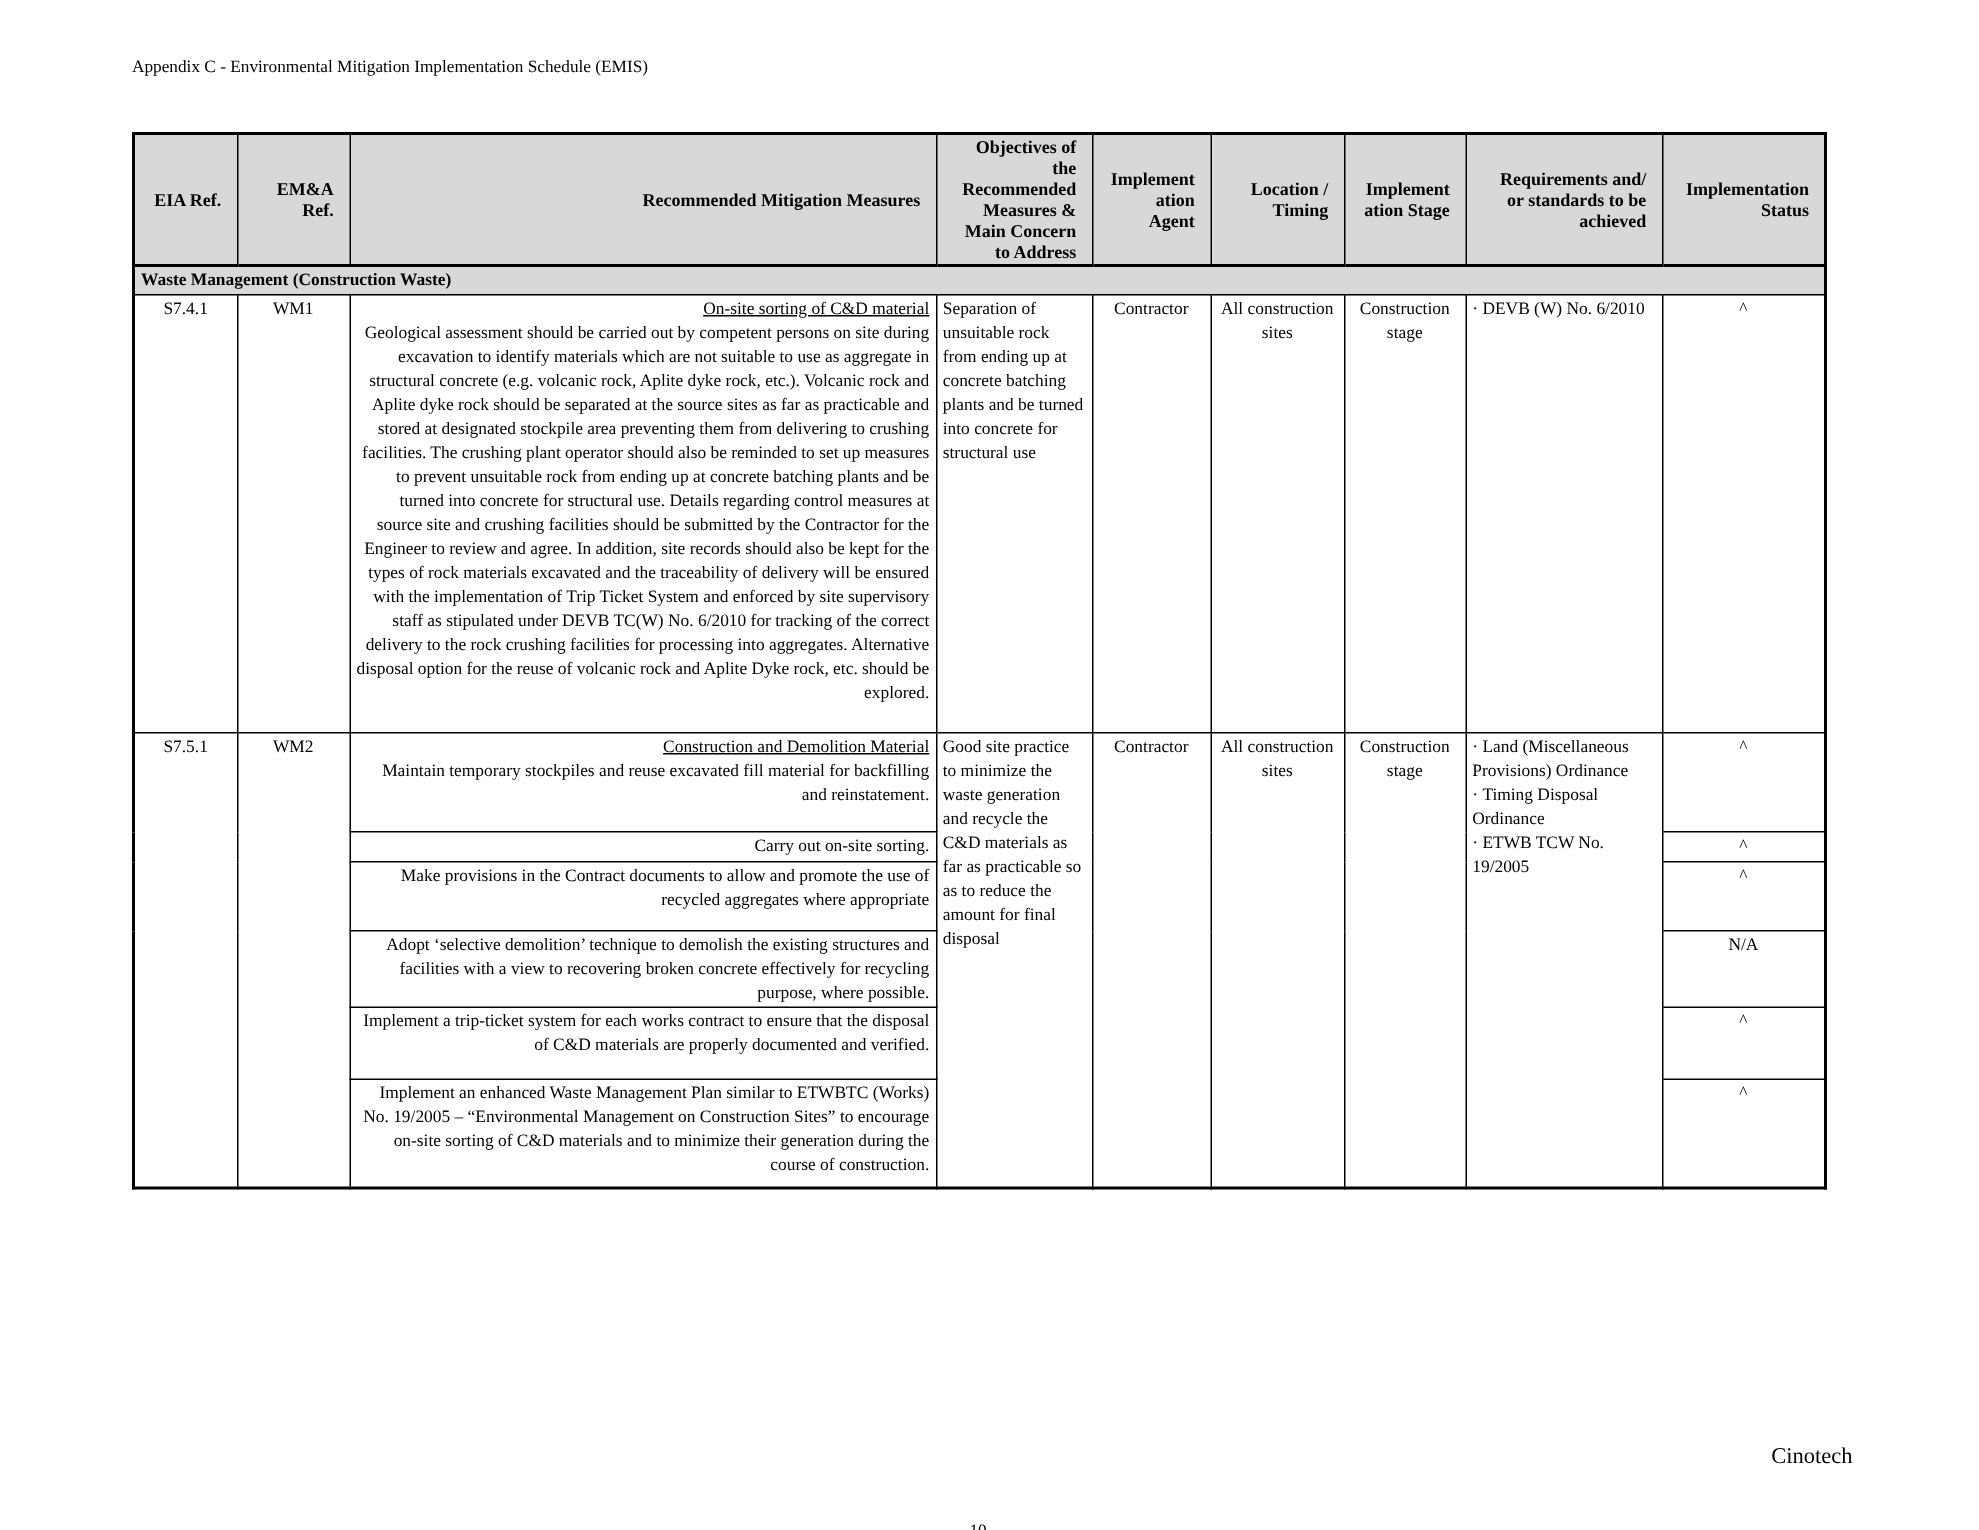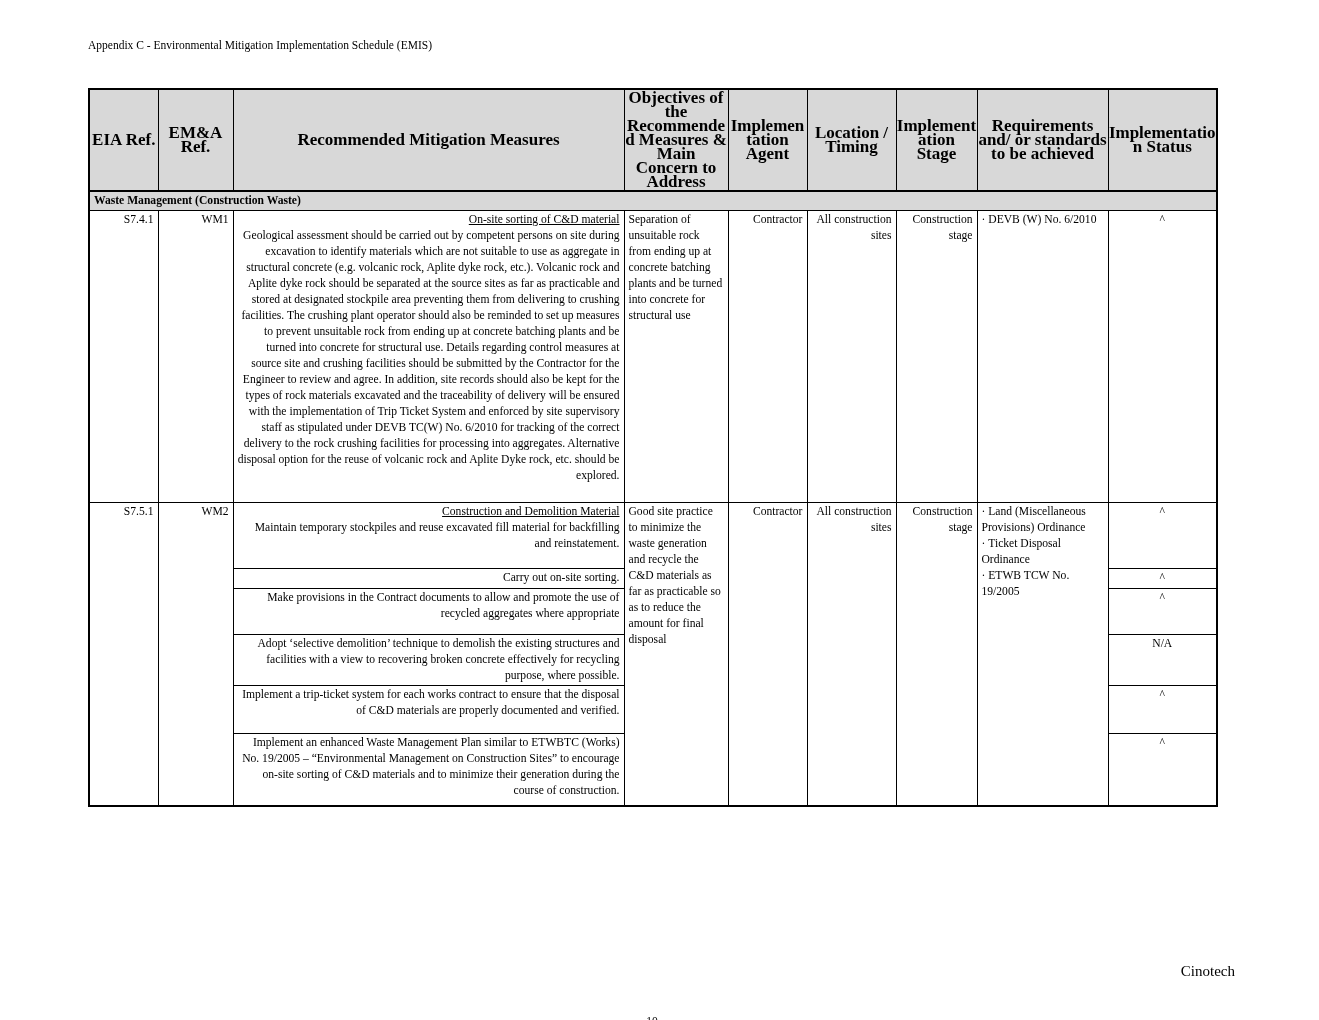--- a/index.html
+++ b/index.html
@@ -24,44 +24,44 @@
     border: 2px solid var(--line);
   }
   .emis-table th, .emis-table td {
     border: 1px solid var(--line);
     overflow-wrap: break-word;
   }
   .emis-table thead tr { height: 70px; }
   .emis-table th {
     background: var(--header-bg);
     font-weight: bold;
-    font-size: 17px;
+    font-size: 12px;
     line-height: 14px;
-    text-align: center;
+    text-align: right;
     vertical-align: middle;
-    padding: 1px 0;
+    padding: 1px 10px;
     border-bottom: 2px solid var(--line);
   }
   .section-row td {
     background: var(--header-bg);
     font-weight: bold;
     font-size: 12px;
     line-height: 15px;
     height: 17px;
     padding: 0 4px;
     text-align: left;
     vertical-align: middle;
   }
   .emis-table tbody td {
     font-size: 11.6px;
     line-height: 16px;
     vertical-align: top;
     padding: 1px 4px;
   }
-  .c { text-align: right; }
+  .c { text-align: center; }
   .measures { text-align: right; }
   .m-title { text-decoration: underline; }
   .obj, .req { text-align: left; margin-top: 34px; }
   .req-item::before { content: "\00B7\00A0"; }
   .status { text-align: center; font-size: 11px; }
   tr.h292 { height: 292px; }
   tr.h66 { height: 66px; }
   tr.h20 { height: 20px; }
   tr.h46 { height: 46px; }
   tr.h50 { height: 50px; }
@@ -134,21 +134,21 @@
       <td class="measures">
         <span class="m-title">Construction and Demolition Material</span>
         <div>Maintain temporary stockpiles and reuse excavated fill material for backfilling and reinstatement.</div>
       </td>
       <td class="obj" rowspan="6">Good site practice to minimize the waste generation and recycle the C&amp;D materials as far as practicable so as to reduce the amount for final disposal</td>
       <td class="c" rowspan="6">Contractor</td>
       <td class="c" rowspan="6">All construction sites</td>
       <td class="c" rowspan="6">Construction stage</td>
       <td class="req" rowspan="6">
         <div class="req-item">Land (Miscellaneous Provisions) Ordinance</div>
-        <div class="req-item">Ticket Disposal Ordinance</div>
+        <div class="req-item">Timing Disposal Ordinance</div>
         <div class="req-item">ETWB TCW No. 19/2005</div>
       </td>
       <td class="status">^</td>
     </tr>
     <tr class="h20">
       <td class="measures">Carry out on-site sorting.</td>
       <td class="status">^</td>
     </tr>
     <tr class="h46">
       <td class="measures">Make provisions in the Contract documents to allow and promote the use of recycled aggregates where appropriate</td>

